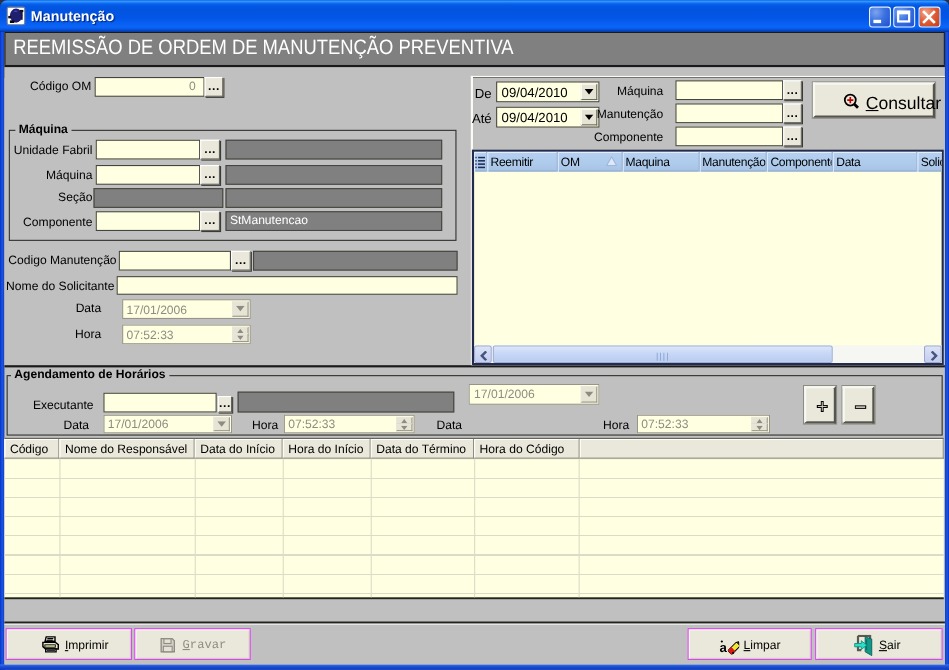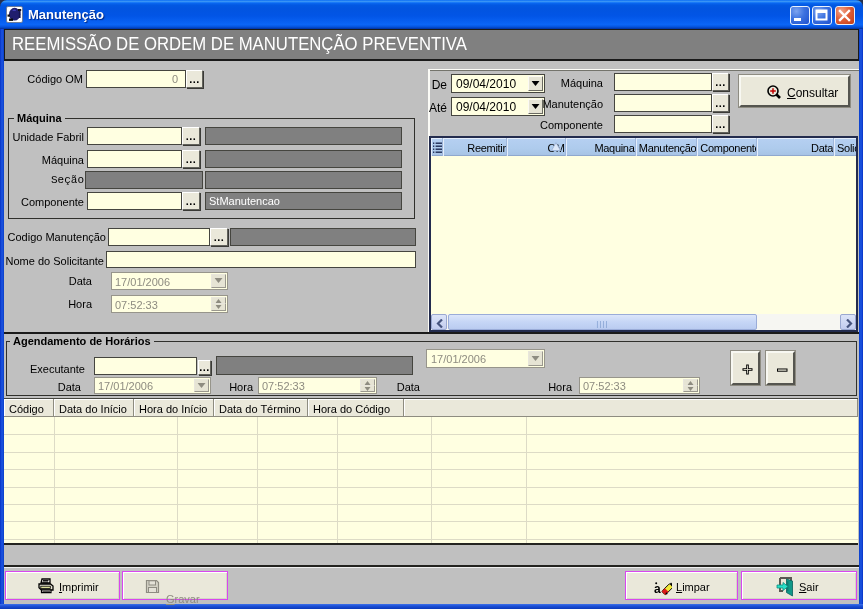--- a/index.html
+++ b/index.html
@@ -92,21 +92,21 @@
 <div class="abs grp" style="left:8px; top:118px; width:407px; height:101px;"></div>
 <div class="abs grplbl" style="left:14px; top:112px;">Máquina</div>
 <div class="abs lbl" style="left:0px; top:131px; width:84px;">Unidade Fabril</div>
 <div class="abs inp" style="left:87px; top:127px; width:95px; height:18px;"></div>
 <div class="abs dots" style="left:182px; top:127px; width:18px; height:18px; line-height:16px;">...</div>
 <div class="abs gry" style="left:205px; top:127px; width:197px; height:18px;"></div>
 <div class="abs lbl" style="left:0px; top:154px; width:84px;">Máquina</div>
 <div class="abs inp" style="left:87px; top:150px; width:95px; height:18px;"></div>
 <div class="abs dots" style="left:182px; top:150px; width:18px; height:18px; line-height:16px;">...</div>
 <div class="abs gry" style="left:205px; top:150px; width:197px; height:18px;"></div>
-<div class="abs lbl" style="left:0px; top:174px; width:84px;font-family:Liberation Mono, monospace;">Seção</div>
+<div class="abs lbl" style="left:0px; top:174px; width:84px;">Seção</div>
 <div class="abs gry" style="left:85px; top:171px; width:118px; height:18px;"></div>
 <div class="abs gry" style="left:205px; top:171px; width:197px; height:18px;"></div>
 <div class="abs lbl" style="left:0px; top:196px; width:84px;">Componente</div>
 <div class="abs inp" style="left:87px; top:192px; width:95px; height:18px;"></div>
 <div class="abs dots" style="left:182px; top:192px; width:18px; height:18px; line-height:16px;">...</div>
 <div class="abs gry" style="left:205px; top:192px; width:197px; height:18px;">StManutencao</div>
 
 <div class="abs lbl" style="left:0px; top:231px; width:106px;">Codigo Manutenção</div>
 <div class="abs inp" style="left:108px; top:228px; width:102px; height:18px;"></div>
 <div class="abs dots" style="left:210px; top:228px; width:18px; height:18px; line-height:16px;">...</div>
@@ -166,25 +166,25 @@
 <div class="abs dots" style="left:712px; top:94px; width:17px; height:18px; line-height:16px;">...</div>
 <div class="abs lbl" style="left:520px; top:119px; width:83px;">Componente</div>
 <div class="abs inp" style="left:614px; top:115px; width:98px; height:18px;"></div>
 <div class="abs dots" style="left:712px; top:115px; width:17px; height:18px; line-height:16px;">...</div>
 <div class="abs btn3d" style="left:739px; top:75px; width:111px; height:32px;">
   <svg class="abs" style="left:25px; top:7px;" width="17" height="17" viewBox="0 0 17 17">
       <circle cx="7" cy="7" r="5" fill="none" stroke="#000" stroke-width="1.6"></circle>
       <path d="M7 4.2 V9.8 M4.2 7 H9.8" stroke="#C00000" stroke-width="1.5"></path>
       <path d="M10.5 10.5 L14 14" stroke="#000" stroke-width="2.6"></path>
     </svg>
-  <span class="abs" style="left:46px; top:9px; font-size:12px;"><u>C</u>onsultar</span>
+  <span class="abs" style="left:46px; top:9px; font-size:16px;"><u>C</u>onsultar</span>
 </div>
 
 <div class="abs" id="topgrid" style="left:429px; top:136px; width:429px; height:196px; border:2px solid #232C4E; background:#FFFFE1;"></div>
-<div class="abs" id="tg-hdr" style="left:431px; top:138px; width:425px; height:18px; background:linear-gradient(180deg,#B6D0F2,#AECBEC 60%,#A6C2E4); display:flex;text-align:right;">
+<div class="abs" id="tg-hdr" style="left:431px; top:138px; width:425px; height:18px; background:linear-gradient(180deg,#B6D0F2,#AECBEC 60%,#A6C2E4); display:flex;">
   <div class="thc" style="width:12px; padding:4px 0 0 1px;"><svg width="9" height="12" viewBox="0 0 9 12">
         <g fill="#1E2C54">
           <rect x="0" y="0.5" width="1.3" height="1.4"></rect>
           <rect x="2.6" y="0.5" width="6.4" height="1.4"></rect>
           <rect x="0" y="3.5" width="1.3" height="1.4"></rect>
           <rect x="2.6" y="3.5" width="6.4" height="1.4"></rect>
           <rect x="0" y="6.5" width="1.3" height="1.4"></rect>
           <rect x="2.6" y="6.5" width="6.4" height="1.4"></rect>
           <rect x="0" y="9.5" width="1.3" height="1.4"></rect>
           <rect x="2.6" y="9.5" width="6.4" height="1.4"></rect>
@@ -277,20 +277,21 @@
 <div class="abs btn3d" style="left:766px; top:351px; width:29px; height:34px;">
     <svg class="abs" style="left:9px; top:15px;" width="11" height="5" viewBox="0 0 11 5">
       <rect x="0" y="0.5" width="10.5" height="3.2" fill="#000"></rect>
       <rect x="1" y="1.4" width="8.5" height="1.4" fill="#D8D6C8"></rect>
     </svg>
   </div>
 
 <div class="abs" id="botgrid" style="left:4px; top:398px; width:854px; height:147px; background:#FFFFE1; border-top:1px solid #45453F; border-bottom:2px solid #23231F;"></div>
 <div class="abs" id="bg-hdr" style="left:4px; top:399px; width:854px; height:18px; display:flex;">
   <div class="bhc" style="width:50px;">Código</div>
+  <div class="bhc" style="width:123px;">Nome do Responsável</div>
   <div class="bhc" style="width:80px;">Data do Início</div>
   <div class="bhc" style="width:80px;">Hora do Início</div>
   <div class="bhc" style="width:94px;">Data do Término</div>
   <div class="bhc" style="width:96px;">Hora do Código</div>
   <div class="bhc" style="flex:1;"></div>
 </div>
 
 <div class="abs" id="bg-lines"></div>
 <div class="vline" style="left:54px;"></div>
 <div class="vline" style="left:177px;"></div>
@@ -311,21 +312,21 @@
       <path d="M5.5 13.3 H13" stroke="#000" stroke-width="0.8"></path>
     </svg>
   <span class="abs" style="left:53px; top:9px;"><u>I</u>mprimir</span>
 </div>
 <div class="abs btnf" style="left:122px; top:571px; width:106px; height:29px;">
   <svg class="abs" style="left:22px; top:7px;" width="15" height="15" viewBox="0 0 15 15">
       <path d="M1.5 1.5 H11.5 L13.5 3.5 V13.5 H1.5 Z" fill="#D4D2C6" stroke="#8E8C82" stroke-width="1.2"></path>
       <rect x="4" y="1.8" width="6.5" height="4.2" fill="#E4E2D8" stroke="#8E8C82"></rect>
       <rect x="3.5" y="8.5" width="8" height="5" fill="#E4E2D8" stroke="#8E8C82"></rect>
     </svg>
-  <span class="abs dis" style="left:43px; top:21px;"><u>G</u>ravar</span>
+  <span class="abs dis" style="left:43px; top:9px;font-family:Liberation Mono, monospace;"><u>G</u>ravar</span>
 </div>
 <div class="abs btnf" style="left:625px; top:571px; width:113px; height:29px;">
   <svg class="abs" style="left:28px; top:6px;" width="18" height="18" viewBox="0 0 18 18">
       <text x="0" y="15" font-size="12" font-weight="bold" fill="#000" font-family="Liberation Sans">a</text>
       <g transform="rotate(-45 9 9)">
         <rect x="5" y="11.2" width="11" height="5" rx="1" fill="#F0E838" stroke="#000" stroke-width="0.9"></rect>
         <rect x="5" y="11.2" width="4.4" height="5" fill="#DC1818"></rect>
         <rect x="16.2" y="11.6" width="1.6" height="4.2" fill="#000"></rect>
       </g>
       <circle cx="2.2" cy="5.2" r="1" fill="#000"></circle>

